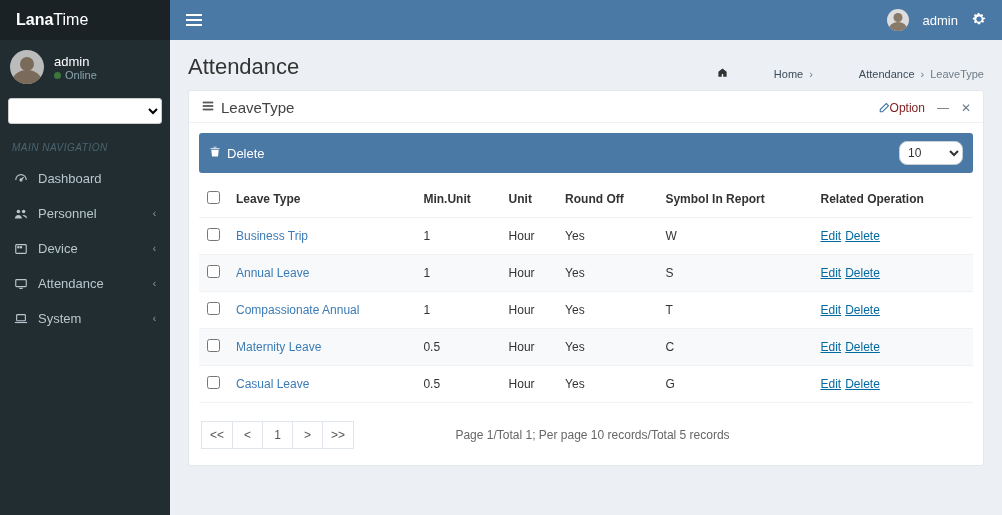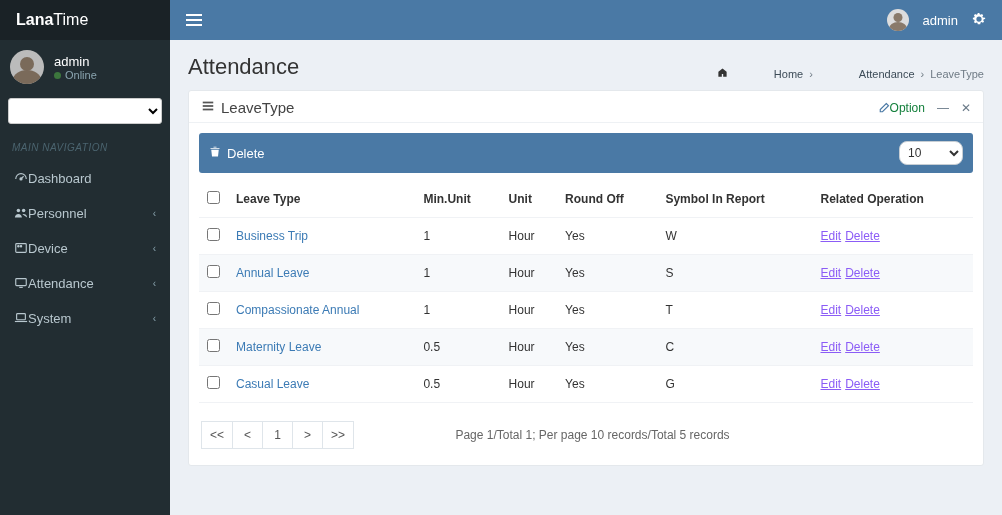--- a/index.html
+++ b/index.html
@@ -11,52 +11,52 @@
 .avatar-sm { width: 34px; height: 34px; border-radius: 50%; background: #bbb; margin-right: 10px; overflow: hidden; position: relative; }
 .avatar-sm::before { content: ""; position: absolute; left: 50%; top: 20%; width: 14px; height: 14px; background: #7a6a5a; border-radius: 50%; transform: translateX(-50%); }
 .avatar-sm::after { content: ""; position: absolute; left: 50%; bottom: -6px; width: 28px; height: 20px; background: #7a6a5a; border-radius: 50% 50% 0 0; transform: translateX(-50%); }
 .user-info .uname { color: #fff; font-size: 13px; }
 .user-info .status { font-size: 11px; color: #8aa4af; }
 .status-dot { display: inline-block; width: 7px; height: 7px; background: #3c763d; border-radius: 50%; margin-right: 4px; vertical-align: middle; }
 .search-box { margin: 0 8px 10px 8px; }
 .search-box select, .search-box .sel { width: 100%; height: 26px; background: #fff; border: 1px solid #ccc; border-radius: 3px; }
 .nav-header { padding: 8px 12px; font-size: 10px; color: #4b646f; letter-spacing: 0.5px; font-style: italic; }
 .nav-item { display: flex; align-items: center; justify-content: space-between; padding: 10px 14px; color: #b8c7ce; font-size: 13px; cursor: pointer; }
-.nav-item .ileft { display: flex; align-items: flex-start; }
+.nav-item .ileft { display: flex; align-items: flex-end; gap: 10px; }
 .nav-icon { width: 14px; height: 14px; display: inline-flex; align-items: center; justify-content: center; }
 .chev { font-size: 10px; color: #8aa4af; }
 .topbar { position: absolute; left: 170px; top: 0; right: 0; height: 40px; background: #4a79a5; color: #fff; display: flex; align-items: center; justify-content: space-between; padding: 0 16px; }
 .topbar .left { display: flex; align-items: center; gap: 14px; }
 .hamburger { width: 16px; height: 12px; display: inline-block; background: linear-gradient(#fff,#fff) 0 0/100% 2px no-repeat, linear-gradient(#fff,#fff) 0 5px/100% 2px no-repeat, linear-gradient(#fff,#fff) 0 10px/100% 2px no-repeat; }
 .topbar .right { display: flex; align-items: center; gap: 14px; }
 .avatar-xs { width: 22px; height: 22px; border-radius: 50%; background: #ddd; overflow: hidden; position: relative; }
 .avatar-xs::before { content: ""; position: absolute; left: 50%; top: 18%; width: 9px; height: 9px; background: #8a7a6a; border-radius: 50%; transform: translateX(-50%); }
 .avatar-xs::after { content: ""; position: absolute; left: 50%; bottom: -4px; width: 18px; height: 13px; background: #8a7a6a; border-radius: 50% 50% 0 0; transform: translateX(-50%); }
 .gear-icon { width: 14px; height: 14px; }
 .content { position: absolute; left: 170px; top: 40px; right: 0; bottom: 0; padding: 14px 18px; overflow: auto; }
 .page-head { display: flex; justify-content: space-between; align-items: flex-end; margin-bottom: 10px; }
 .page-title { font-size: 22px; font-weight: 400; color: #333; }
 .breadcrumb { font-size: 11px; color: #6f7b85; display: flex; align-items: center; gap: 6px; }
 .breadcrumb a { color: #3c4b57; text-decoration: none; padding-left: 40px; }
 .panel { background: #fff; border: 1px solid #e4e8ec; border-radius: 3px; }
 .panel-head { display: flex; justify-content: space-between; align-items: center; padding: 8px 12px 6px 12px; border-bottom: 1px solid #eef1f4; }
 .panel-head .ttl { font-size: 15px; color: #444; display: flex; align-items: center; gap: 6px; }
 .panel-tools { display: flex; align-items: center; gap: 12px; color: #6a7a88; font-size: 12px; }
-.panel-tools .opt { color: #15803d; }
+.panel-tools .opt { color: #7f1d1d; }
 .panel-body { padding: 10px; }
 .toolbar { background: #4a79a5; color: #fff; border-radius: 3px; padding: 8px 10px; display: flex; justify-content: space-between; align-items: center; }
 .toolbar .del { display: flex; align-items: center; gap: 6px; font-size: 13px; cursor: pointer; }
 .toolbar select { height: 24px; width: 64px; background: #fff; border: 1px solid #c7ced4; border-radius: 8px; font-size: 12px; padding: 0 4px; color: #333; }
 table { width: 100%; border-collapse: collapse; margin-top: 8px; }
 th, td { text-align: left; padding: 10px 8px; font-size: 12px; border-bottom: 1px solid #f0f2f5; }
 th { color: #333; font-weight: 700; }
 tbody tr:nth-child(even) { background: #f7f9fb; }
 .chk { width: 28px; }
 .linkish { color: #3c7bb5; }
-.op a { color: #8b5cf6; }
+.op a { color: #0369a1; }
 .op a + a { margin-left: 4px; }
 .pager-row { display: flex; justify-content: space-between; align-items: center; padding: 18px 2px 6px 2px; flex-wrap: wrap; gap: 10px; }
 .pager { display: flex; gap: -1px; }
 .pager button { border: 1px solid #dfe5ea; background: #fff; height: 28px; min-width: 30px; padding: 0 8px; font-size: 12px; color: #555; cursor: pointer; }
 .pager button + button { border-left: none; }
 .pager-info { font-size: 12px; color: #666; text-align: center; flex: 1; }
 </style>
 </head>
 <body>
 

